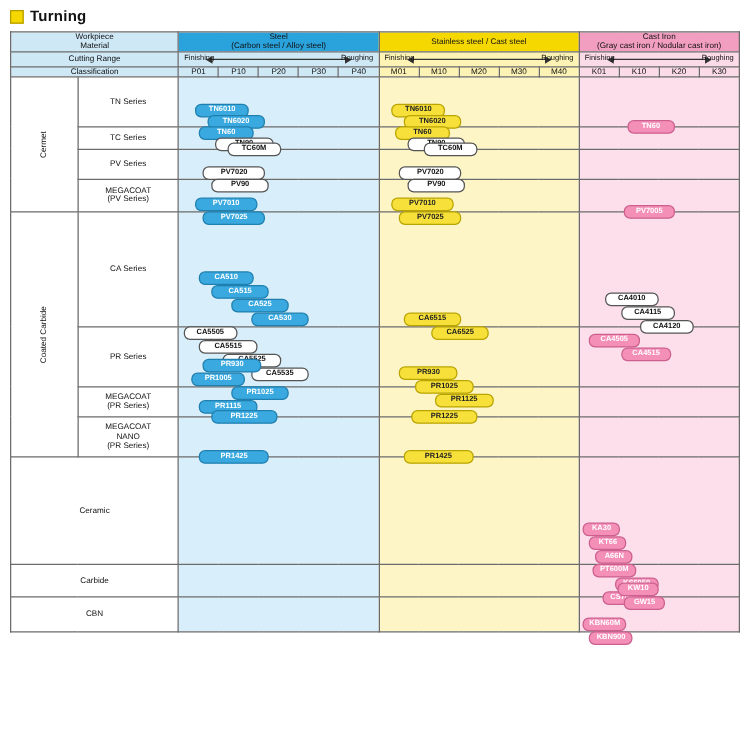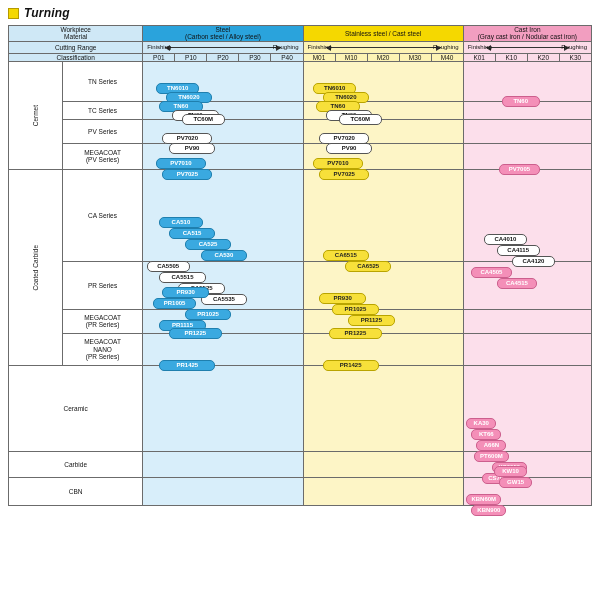--- a/index.html
+++ b/index.html
@@ -1,20 +1,20 @@
 <!DOCTYPE html>
 <html><head>
 <meta charset="utf-8">
 <style>
   html,body{margin:0;padding:0;}
   body{width:600px;height:600px;background:#ffffff;font-family:"Liberation Sans",sans-serif;font-size:7px;color:#111;}
   .page{position:relative;width:600px;height:600px;}
 
   
-  .title-row{position:absolute;left:8px;top:6px;display:flex;align-items:center;gap:5px;font-style:italic;}
+  .title-row{position:absolute;left:8px;top:6px;display:flex;align-items:center;gap:5px;}
   .title-marker{width:9px;height:9px;background:#f5d800;border:1px solid #b59a00;}
   .title-text{font-size:12px;font-weight:bold;color:#111;letter-spacing:.2px;}
 
   
   table.matrix{position:absolute;left:8px;top:25px;border-collapse:collapse;width:584px;table-layout:fixed;}
   table.matrix td,table.matrix th{border:1px solid #6b6b6b;padding:0;font-size:6.5px;text-align:center;vertical-align:middle;color:#111;font-weight:normal;}
   .hdr-label{background:#cfe8f6;font-weight:bold;font-size:6.5px;}
   .hdr-steel{background:#2aa3dc;color:#fff;font-weight:bold;font-size:7px;line-height:1.15;}
   .hdr-stain{background:#f5d800;color:#222;font-weight:bold;font-size:7px;line-height:1.15;}
   .hdr-cast{background:#f29ec0;color:#fff;font-weight:bold;font-size:7px;line-height:1.15;}

